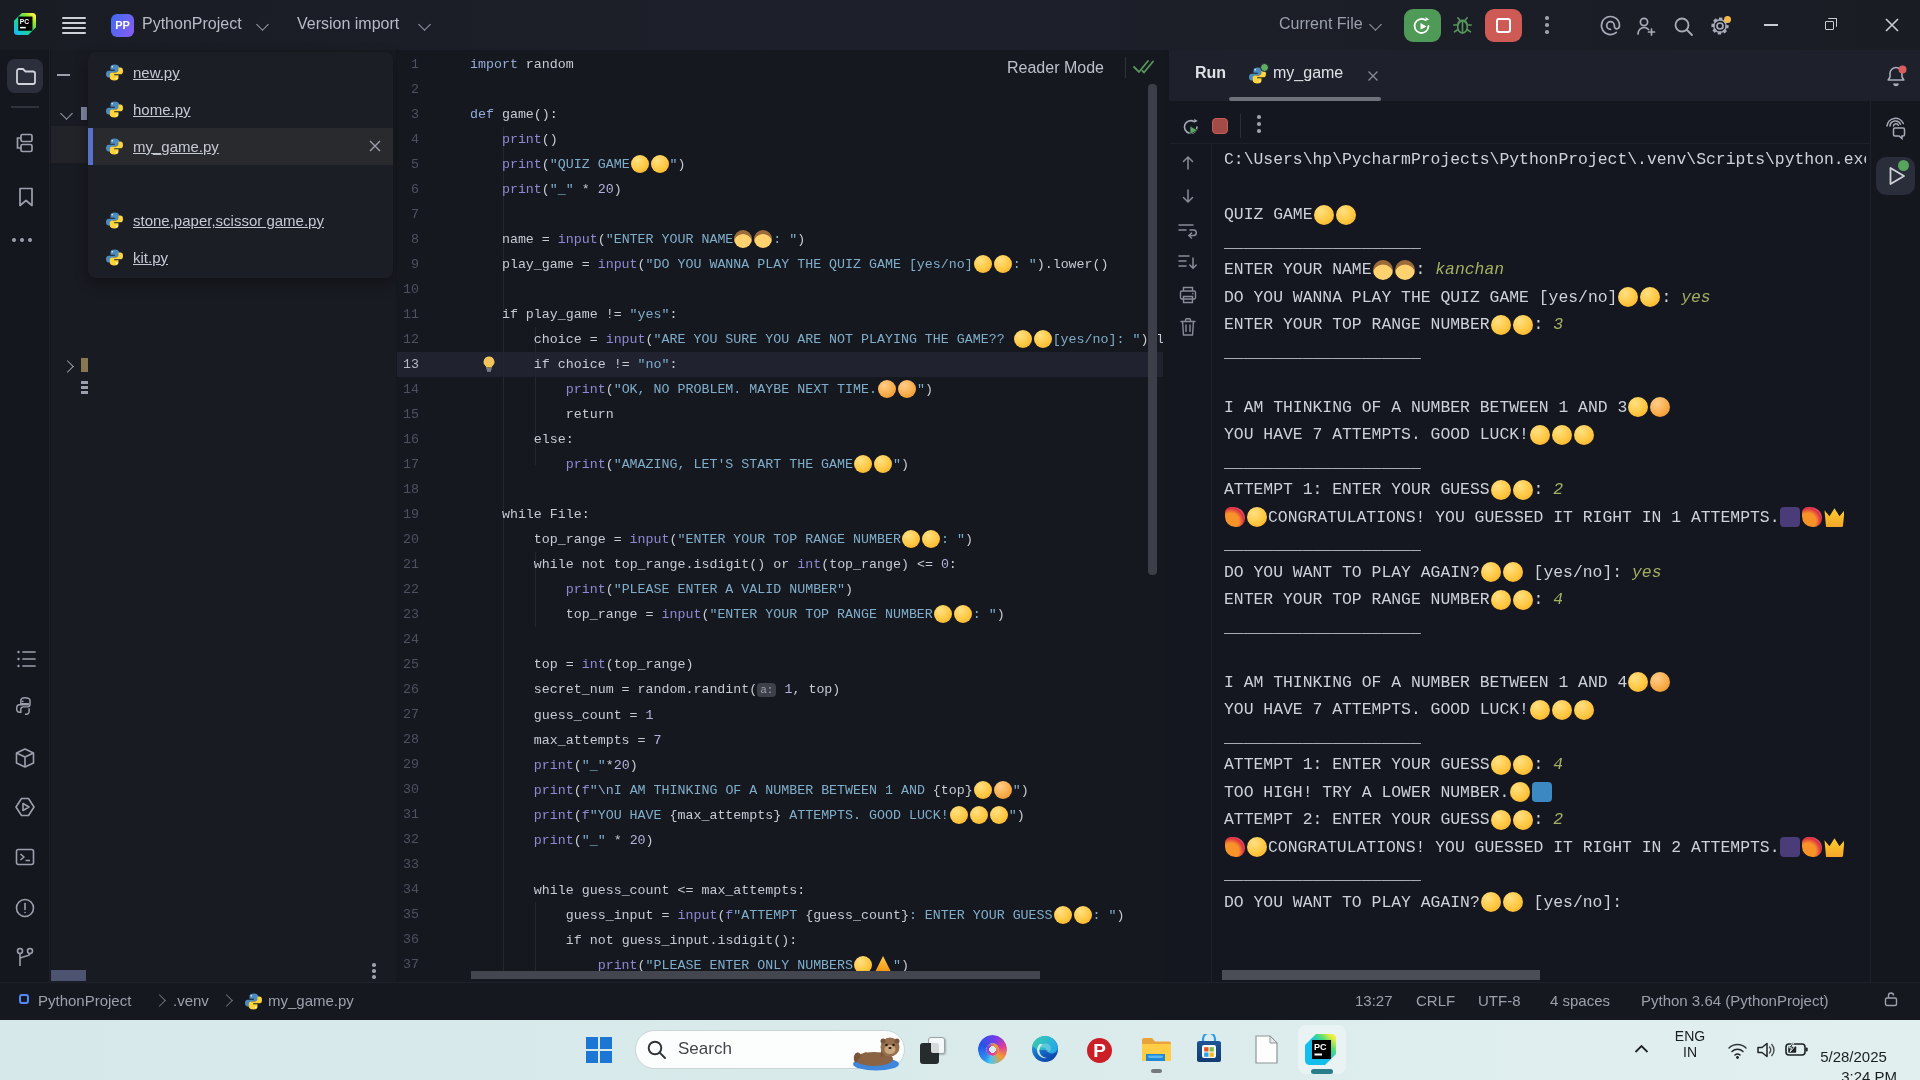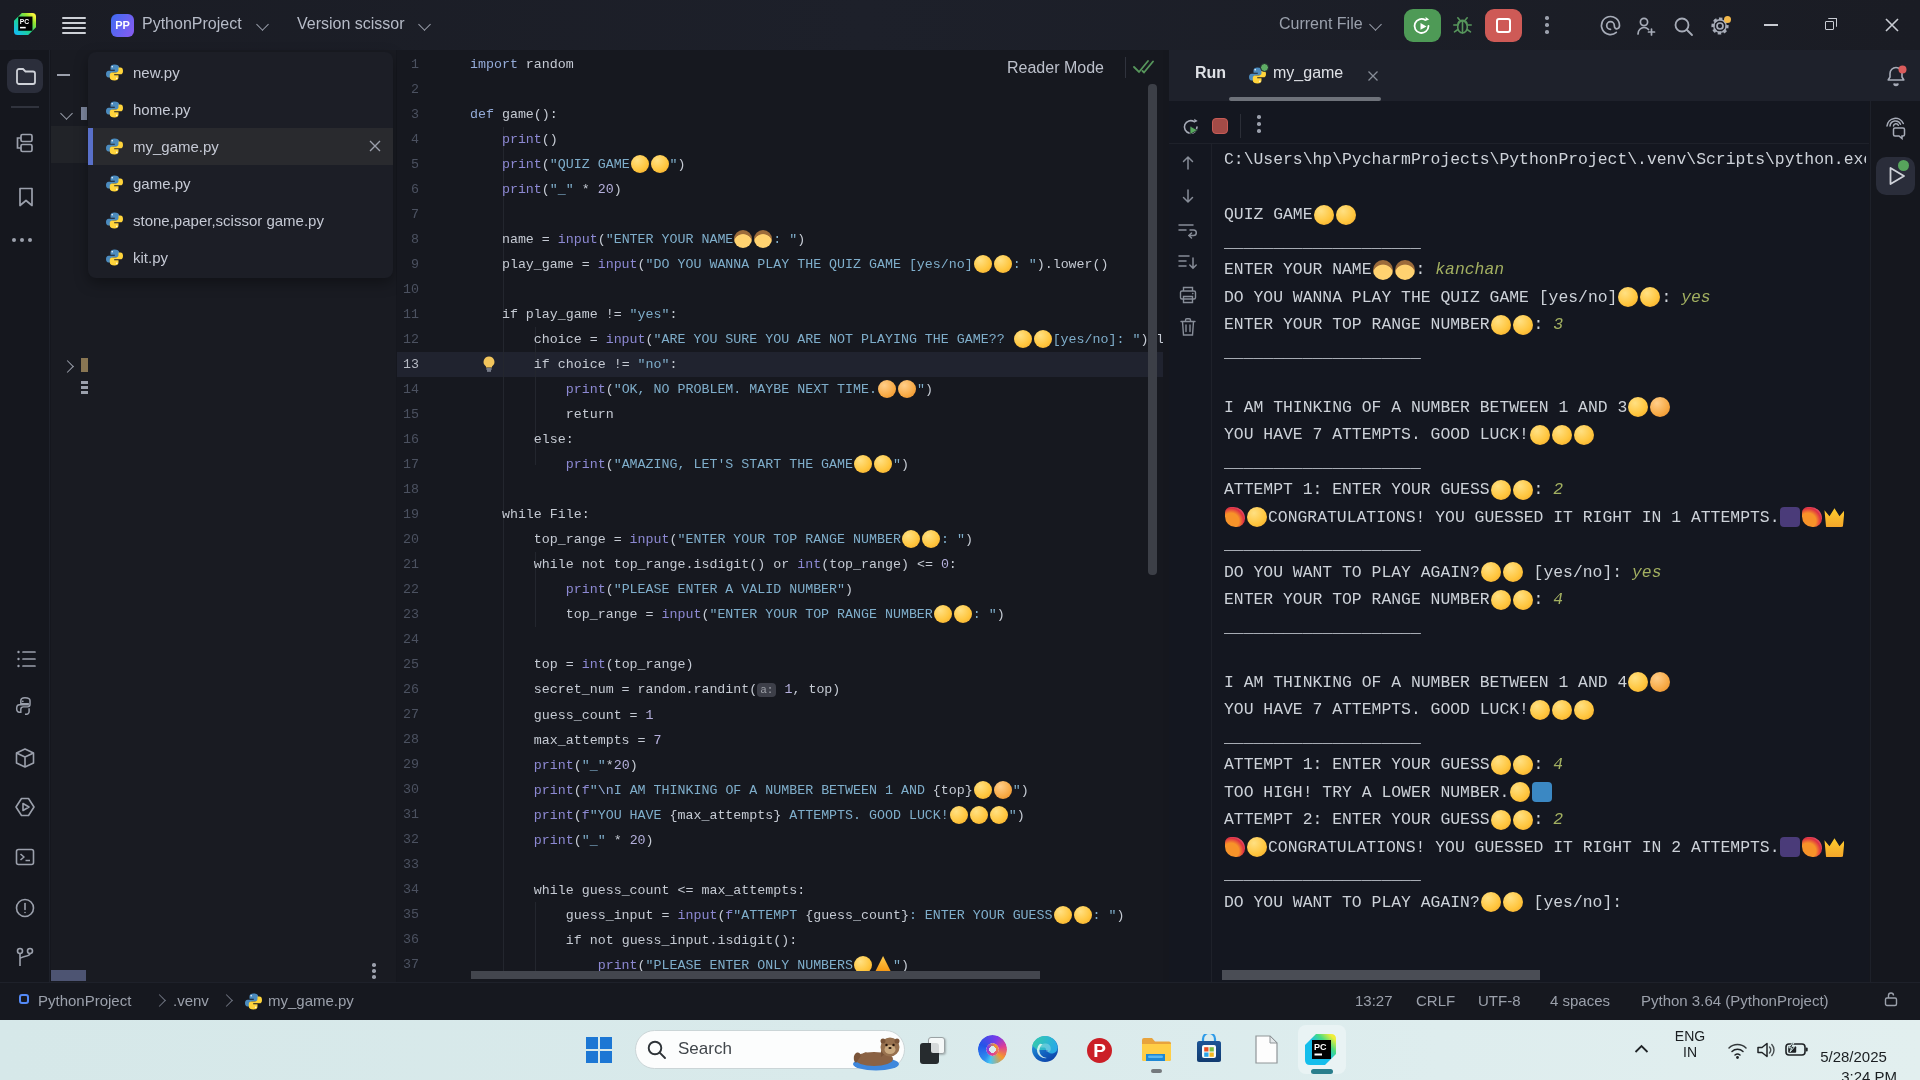--- a/index.html
+++ b/index.html
@@ -15,21 +15,21 @@
 .chev { position:absolute; width:9px; height:9px; border-right:1.6px solid #9BA0AC; border-bottom:1.6px solid #9BA0AC; transform:rotate(45deg); }
 
 
 #leftrail { left:0; top:50px; width:50px; height:932px; background:#15171E; border-right:1px solid #1E212A; }
 .licon { position:absolute; left:13px; width:24px; height:24px; }
 
 
 #project { left:51px; top:50px; width:345px; height:932px; background:#191B22; }
 #overlay { position:absolute; left:37px; top:2px; width:305px; height:226px; background:#1C1E26; border-radius:8px; box-shadow:0 5px 14px rgba(0,0,0,0.35); }
 .frow { position:absolute; left:0; width:100%; height:37px; color:#C5C9D4; font-size:15px; line-height:37px; }
-.frow .nm { position:absolute; left:45px; }
+.frow .nm { position:absolute; left:45px;text-decoration:underline; }
 .pyico { position:absolute; width:19px; height:19px; }
 
 
 #editor { left:397px; top:50px; width:766px; height:932px; background:#16181F; overflow:hidden; }
 #lineno { position:absolute; left:0; top:1.5px; width:22px; text-align:right; color:#4B5160; font-family:"Liberation Mono", monospace; font-size:13.3px; line-height:25px; white-space:pre; }
 #code { position:absolute; left:73px; top:1.5px; font-family:"Liberation Mono", monospace; font-size:13.3px; line-height:25px; white-space:pre; color:#C5CAD3; }
 .k { color:#C5CAD3; } 
 .kd { color:#94ABD8; } 
 .s { color:#7FAECB; } 
 .sb { color:#7FAECB; }
@@ -92,21 +92,21 @@
     <div class="abs" style="left:62px;top:17px;width:24px;height:17px;display:flex;flex-direction:column;justify-content:space-between">
       <div style="height:2.2px;background:#CDD0D6;border-radius:1px"></div>
       <div style="height:2.2px;background:#CDD0D6;border-radius:1px"></div>
       <div style="height:2.2px;background:#CDD0D6;border-radius:1px"></div>
       <div style="height:2.2px;background:#CDD0D6;border-radius:1px"></div>
     </div>
 
     <div class="abs" style="left:111px;top:14px;width:23px;height:23px;border-radius:6px;background:linear-gradient(120deg,#3E6BF2,#8A5BF0);color:#fff;font-size:11px;font-weight:bold;text-align:center;line-height:23px;">PP</div>
     <div class="tbtext" style="left:142px;color:#B6BBC7;">PythonProject</div>
     <div class="chev" style="left:258px;top:20px;"></div>
-    <div class="tbtext" style="left:297px;color:#B6BBC7;">Version scissor</div>
+    <div class="tbtext" style="left:297px;color:#B6BBC7;">Version import</div>
     <div class="chev" style="left:420px;top:20px;"></div>
     <div class="tbtext" style="left:1279px;color:#9AA0AC;">Current File</div>
     <div class="chev" style="left:1371px;top:20px;"></div>
 
     <div class="abs" style="left:1404px;top:9px;width:37px;height:33px;border-radius:9px;background:#4E9A56;"></div>
     <svg class="abs" style="left:1411px;top:15px" width="22" height="22" viewBox="0 0 22 22">
       <path d="M17.5 11 a7 7 0 1 1 -3.2-5.9" fill="none" stroke="#fff" stroke-width="1.8" stroke-linecap="round"></path>
       <path d="M14.5 2 l0.3 3.8 3.4-1.4z" fill="#fff"></path>
       <path d="M9.5 8 l6 3.4 -6 3.4z" fill="#fff"></path>
     </svg>
@@ -283,26 +283,20 @@
       <div class="frow" style="top:76px;background:#292A2E;">
           <div class="abs" style="left:0;top:0;width:5px;height:37px;background:#5970C9;"></div>
           <svg class="pyico" style="left:17px;top:9px" viewBox="0 0 19 19">
             <use href="#pylogo"></use>
           </svg>
           <span class="nm">my_game.py</span>
         <svg class="abs" style="left:280px;top:11px" width="14" height="14" viewBox="0 0 14 14">
             <path d="M2 2 L12 12 M12 2 L2 12" stroke="#9BA0AC" stroke-width="1.4"></path>
           </svg>
       </div>
-      <div class="frow" style="top:113px;">
-          <svg class="pyico" style="left:17px;top:9px" viewBox="0 0 19 19">
-            <use href="#pylogo"></use>
-          </svg>
-          <span class="nm">game.py</span>
-        </div>
       <div class="frow" style="top:150px;">
           <svg class="pyico" style="left:17px;top:9px" viewBox="0 0 19 19">
             <use href="#pylogo"></use>
           </svg>
           <span class="nm">stone,paper,scissor game.py</span>
         </div>
       <div class="frow" style="top:187px;">
           <svg class="pyico" style="left:17px;top:9px" viewBox="0 0 19 19">
             <use href="#pylogo"></use>
           </svg>

